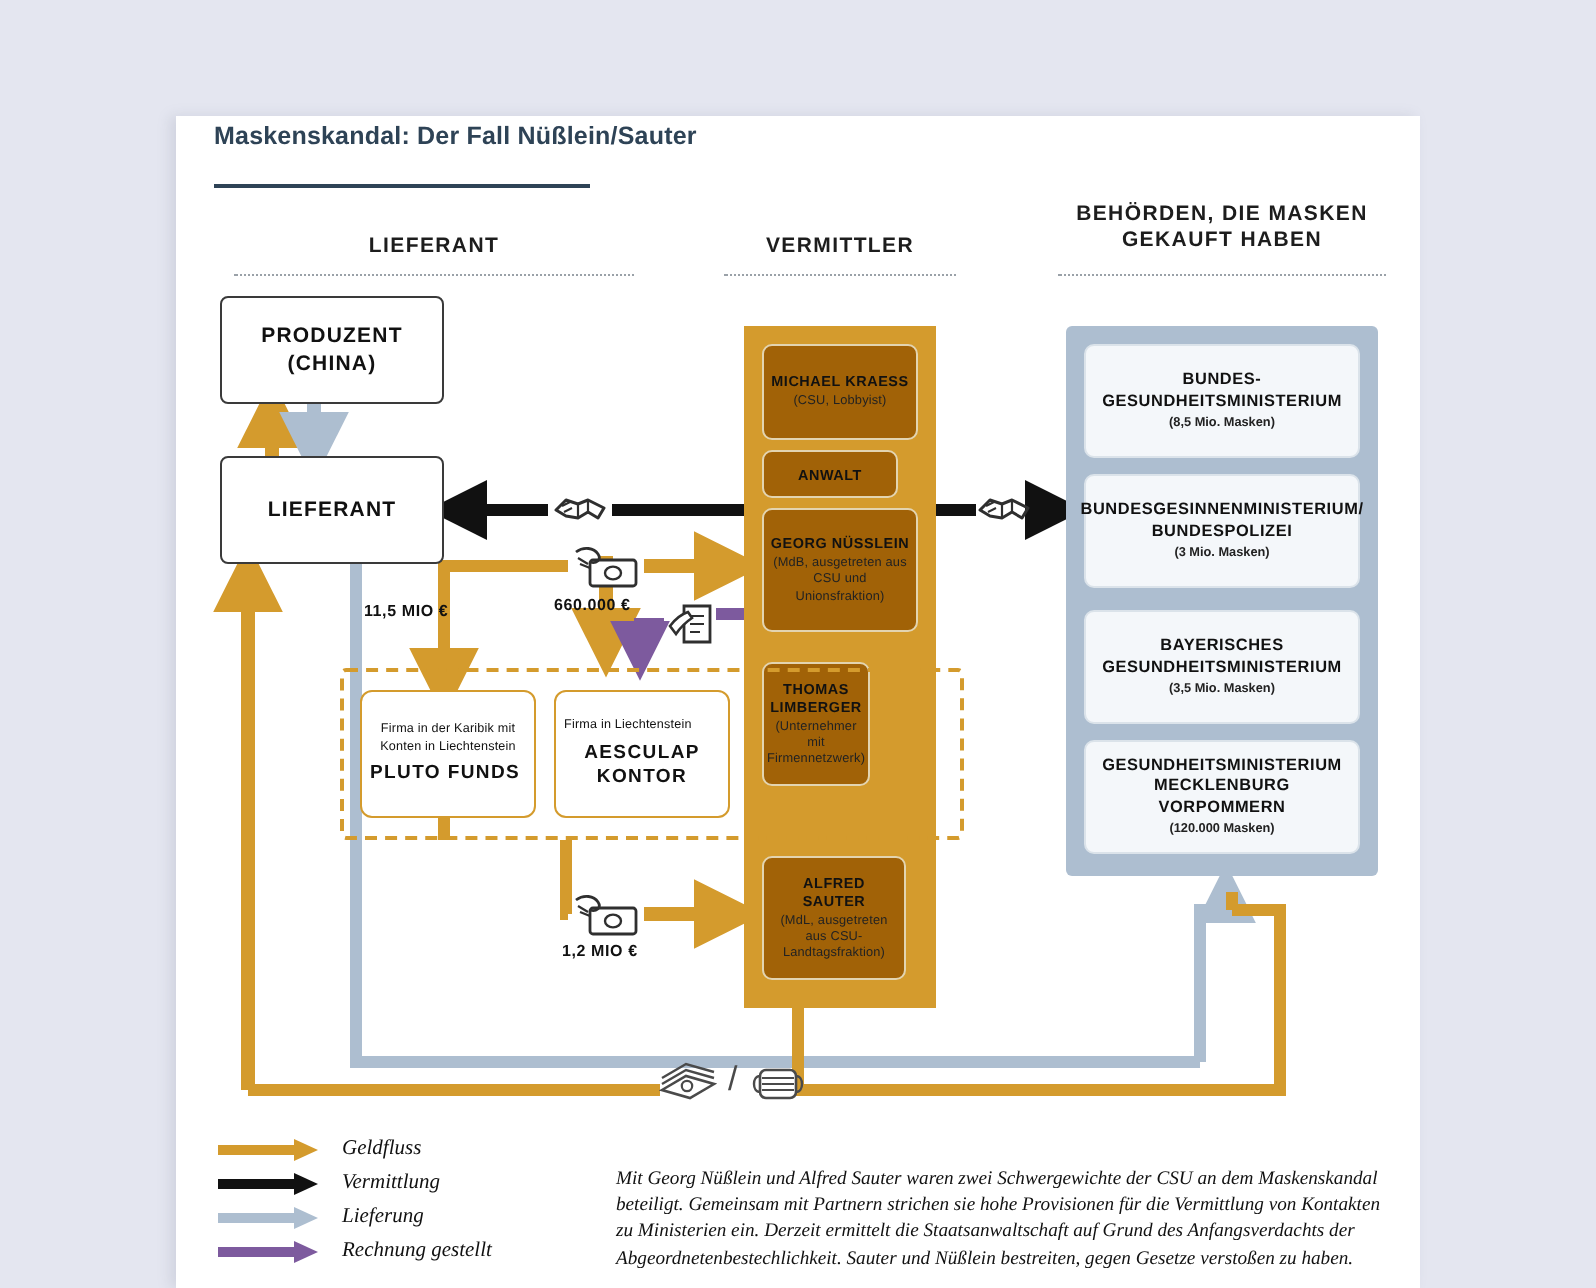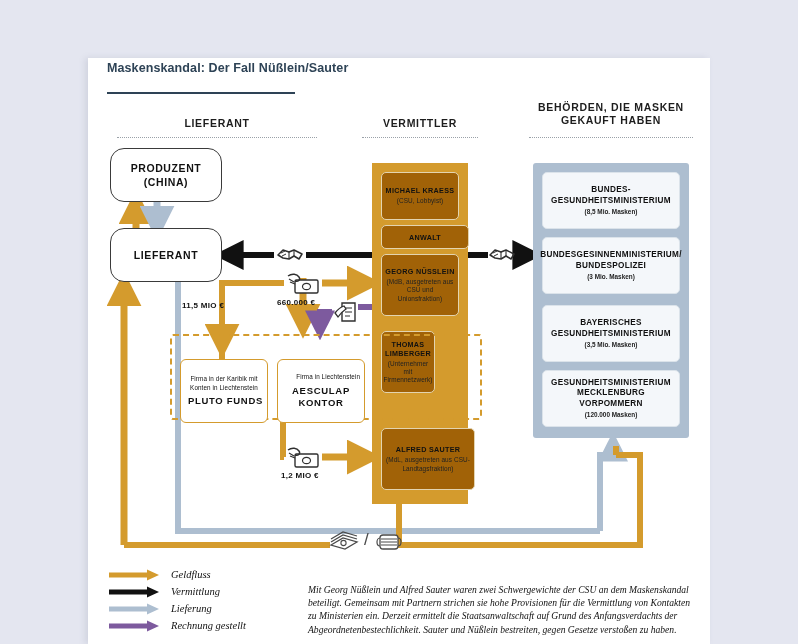--- a/index.html
+++ b/index.html
@@ -27,21 +27,21 @@
 
   .colhead{
     position:absolute;text-align:center;
     font-size:10.5px;font-weight:bold;color:#1d1d1d;
     letter-spacing:.7px;line-height:13px;
   }
   .colrule{position:absolute;height:0;border-top:1.6px dotted #9aa1a8;}
 
   
   .wbox{
-    position:absolute;background:#fff;border:1.4px solid #3a3a3a;border-radius:14px;
+    position:absolute;background:#fff;border:1.4px solid #3a3a3a;border-radius:4px;
     display:flex;align-items:center;justify-content:center;text-align:center;
     font-size:10.5px;font-weight:bold;color:#111;letter-spacing:.6px;line-height:14px;
   }
 
   
   #gold-col{
     position:absolute;left:372px;top:163px;width:96px;height:341px;
     background:#d49b2d;
   }
   .gbox{
@@ -65,22 +65,22 @@
   .bbox .nm{font-size:8.2px;font-weight:bold;color:#111;letter-spacing:.3px;line-height:10.5px;}
   .bbox .sub{font-size:6.4px;font-weight:bold;color:#222;line-height:8px;margin-top:2px;}
 
   
   #offshore{
     position:absolute;left:170px;top:334px;width:312px;height:86px;
     border:2px dashed #d49b2d;border-radius:3px;box-sizing:border-box;
   }
   .obox{
     position:absolute;background:#fff;border:1.3px solid #d49b2d;border-radius:6px;
-    display:flex;flex-direction:column;align-items:flex-end;justify-content:center;
-    text-align:center;padding:13px 4px;box-sizing:border-box;margin-top:14px;
+    display:flex;flex-direction:column;align-items:flex-start;justify-content:center;
+    text-align:center;padding:13px 4px;box-sizing:border-box;
   }
   .obox .cap{font-size:6.3px;color:#111;line-height:8.4px;letter-spacing:.1px;}
   .obox .nm{font-size:9.5px;font-weight:bold;color:#111;letter-spacing:.7px;line-height:12px;margin-top:3px;}
 
   
   .mlabel{
     position:absolute;font-size:8px;font-weight:bold;color:#111;letter-spacing:.3px;
     white-space:nowrap;
   }
 
@@ -185,35 +185,35 @@
   <div class="wbox" style="left:110px;top:228px;width:110px;height:52px;">
     <div>LIEFERANT</div>
   </div>
 
   <div id="gold-col">
     <div class="gbox" style="left:9px;top:9px;width:78px;height:48px;">
       <div class="nm">MICHAEL KRAESS</div>
       <div class="sub">(CSU, Lobbyist)</div>
     </div>
 
-    <div class="gbox" style="left:9px;top:62px;width:88px;height:24px;">
+    <div class="gbox" style="left:9px;top:62px;width:68px;height:24px;">
       <div class="nm">ANWALT</div>
     </div>
 
     <div class="gbox" style="left:9px;top:91px;width:78px;height:62px;">
       <div class="nm">GEORG NÜSSLEIN</div>
       <div class="sub">(MdB, ausgetreten aus CSU und Unionsfraktion)</div>
     </div>
 
     <div class="gbox" style="left:9px;top:168px;width:54px;height:62px;">
       <div class="nm">THOMAS LIMBERGER</div>
       <div class="sub">(Unternehmer mit Firmennetzwerk)</div>
     </div>
 
-    <div class="gbox" style="left:9px;top:265px;width:94px;height:62px;">
+    <div class="gbox" style="left:9px;top:265px;width:72px;height:62px;">
       <div class="nm">ALFRED SAUTER</div>
       <div class="sub">(MdL, ausgetreten aus CSU-Landtagsfraktion)</div>
     </div>
   </div>
 
   <div id="blue-col">
     <div class="bbox" style="left:9px;top:9px;width:138px;height:57px;">
       <div class="nm">BUNDES- GESUNDHEITSMINISTERIUM</div>
       <div class="sub">(8,5 Mio. Masken)</div>
     </div>

